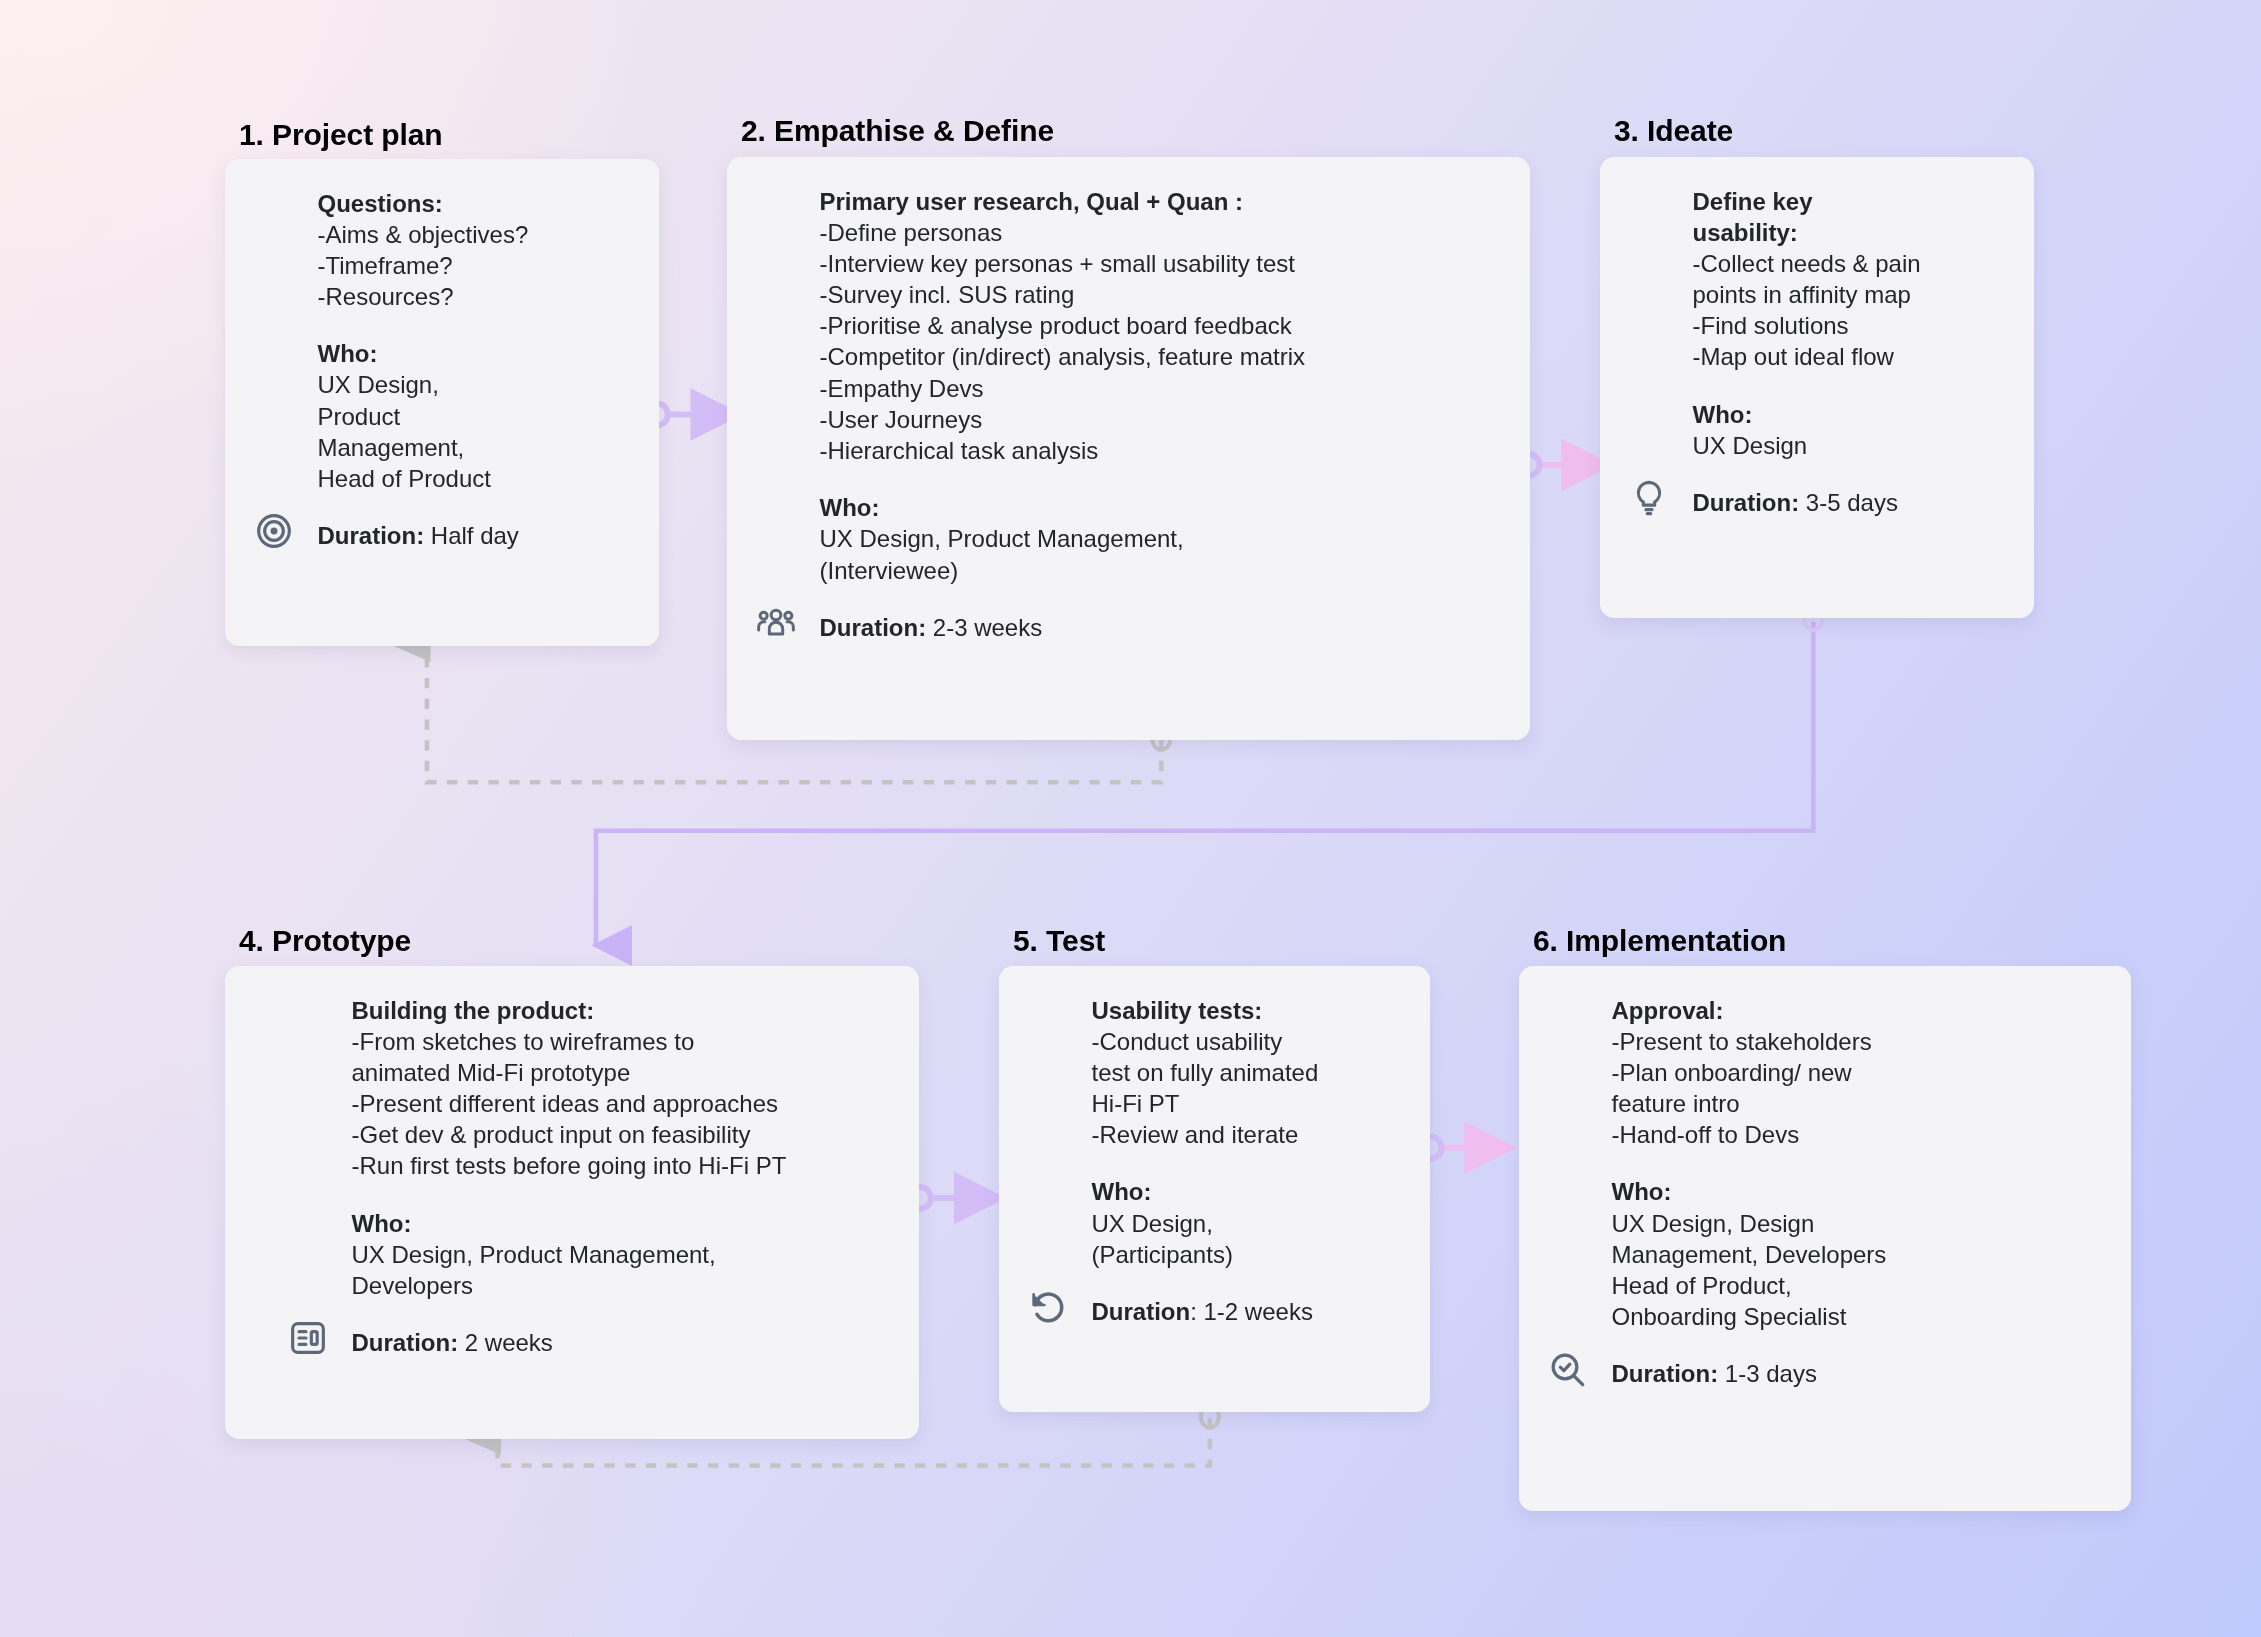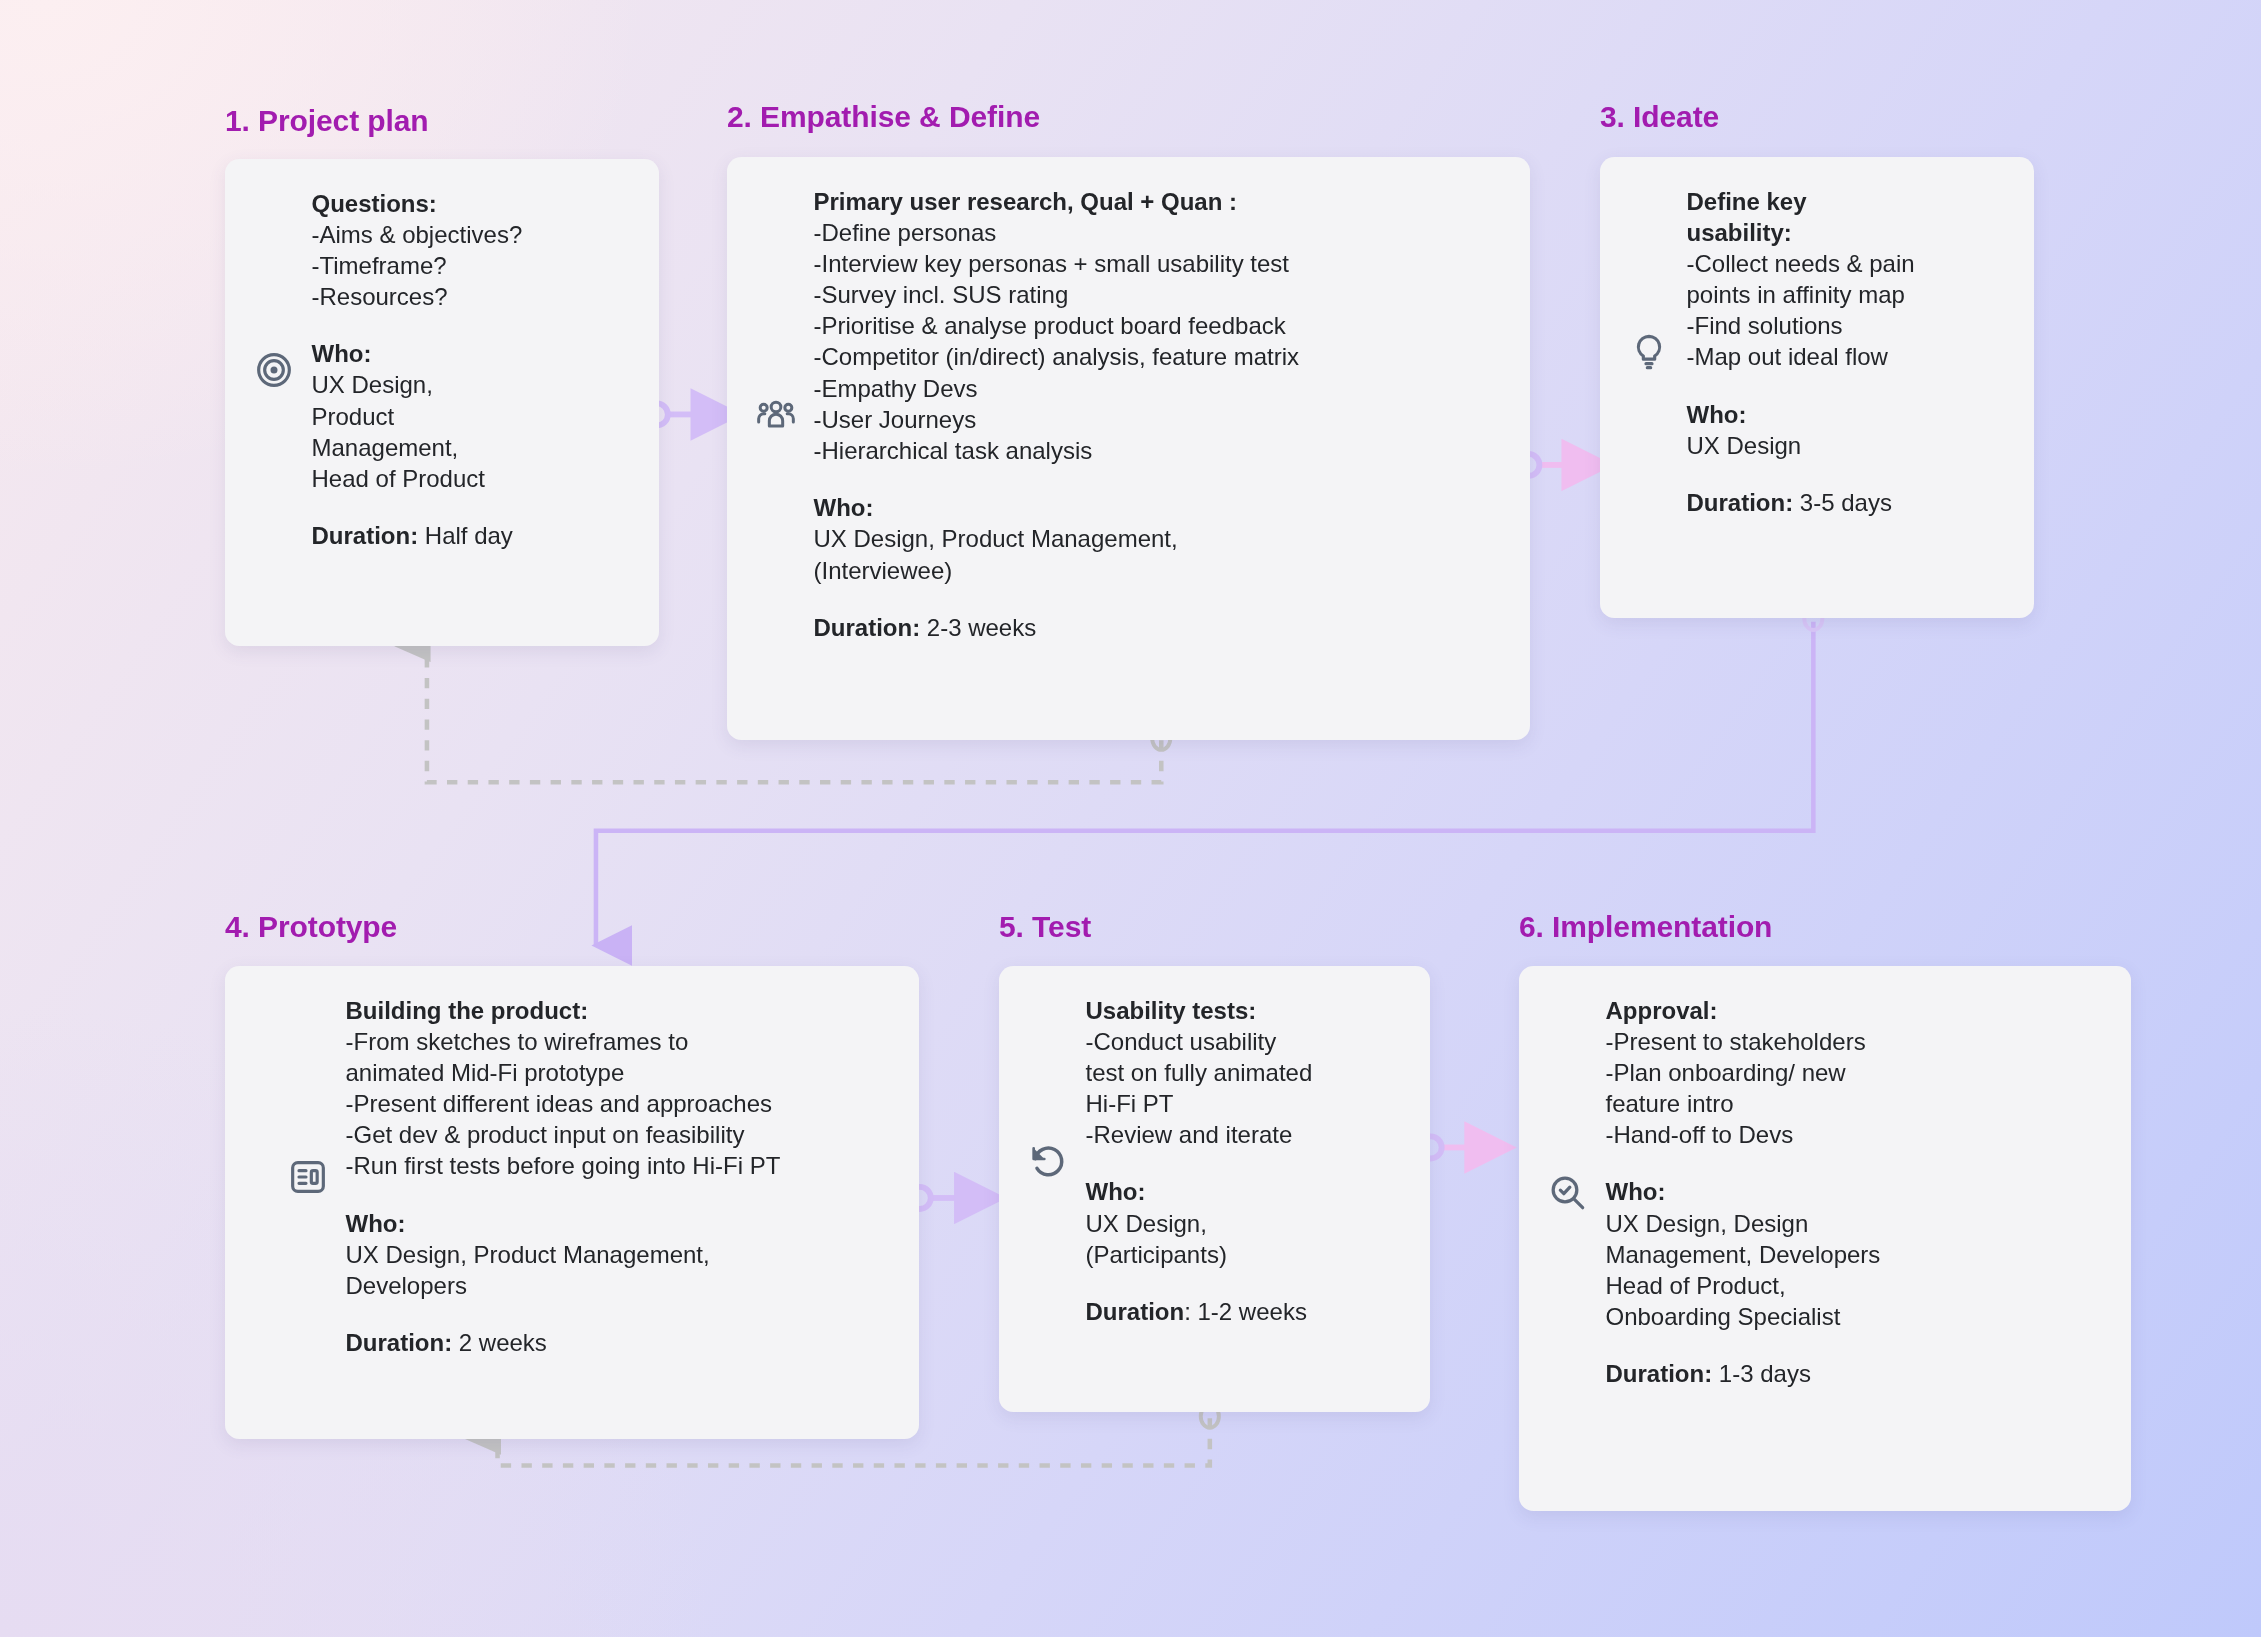--- a/index.html
+++ b/index.html
@@ -24,37 +24,38 @@
   #wires {
     position: absolute;
     left: 0; top: 0;
     width: 2261px; height: 1637px;
     pointer-events: none;
   }
   .step { position: absolute; }
   .step-title {
     font-size: 30px;
     font-weight: bold;
-    color: #a21caf;
+    color: #000000;
     letter-spacing: -0.1px;
     white-space: nowrap;
-    margin: 0;
+    margin: 14px;
   }
   .card {
     position: absolute;
     background: #f4f4f6;
     border-radius: 14.3px;
     box-shadow: 0 5.2px 17px rgba(80,70,130,0.10);
     box-sizing: border-box;
   }
   .card-inner {
     display: flex;
-    align-items: center;
+    align-items: flex-end;
     padding: 28.5px 26px 26px 28.5px;
     box-sizing: border-box;
+    gap: 6px;
   }
   .card-icon {
     flex: 0 0 auto;
     width: 40px;
     height: 40px;
     margin-right: 18px;
     color: #5d6879;
     margin-top: 1.3px;
   }
   .card-icon svg { display: block; width: 40px; height: 40px; }

